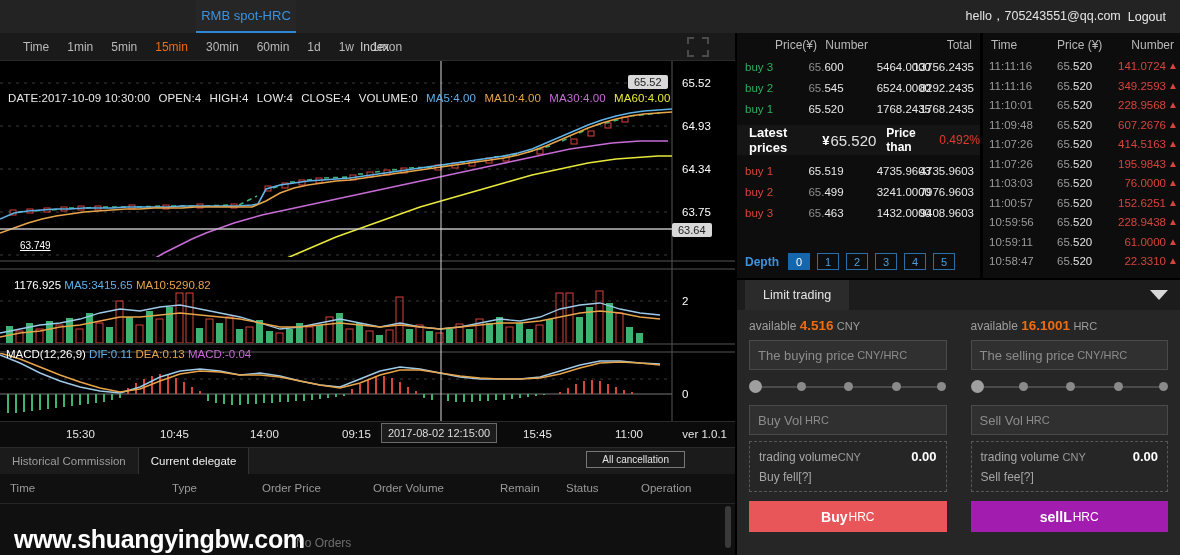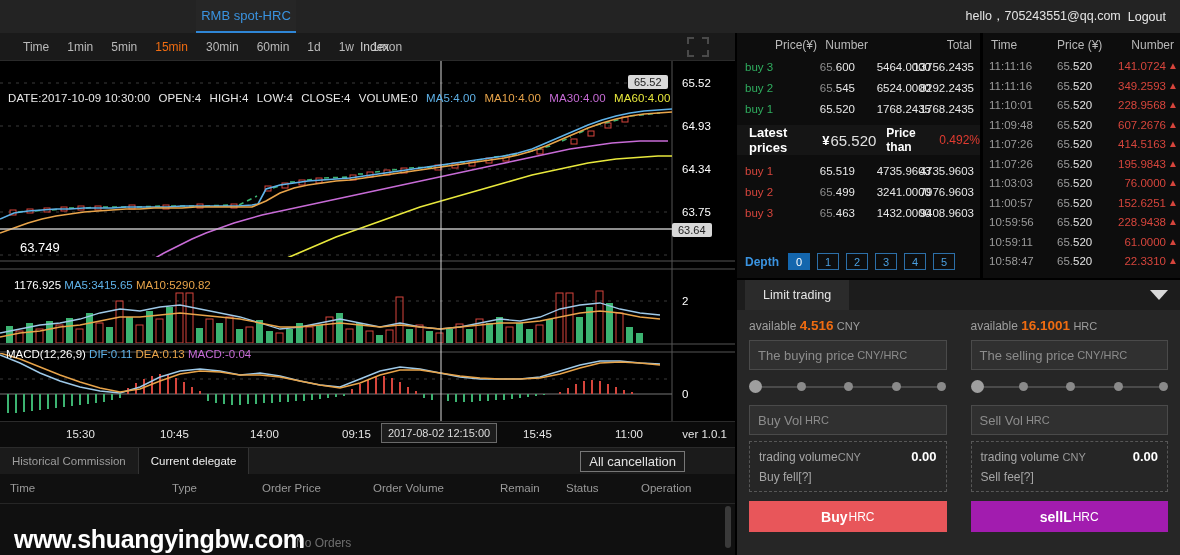--- a/index.html
+++ b/index.html
@@ -77,21 +77,21 @@
   .macd-line .m3 { color:#e8a44a; } .macd-line .m4 { color:#c76bd6; }
 
   .price-tag {
     position:absolute; background:#d8d8d8; color:#222; font-size:11px;
     padding:1px 6px; border-radius:2px; z-index:7; white-space:nowrap;
   }
   .axis-label {
     position:absolute; color:#ffffff; font-size:11.5px; z-index:5;
   }
   .low-label {
-    position:absolute; color:#fff; font-size:13px; z-index:6;
+    position:absolute; color:#fff; font-size:10px; z-index:6;text-decoration:underline;
   }
 
   
   .time-axis {
     position:absolute; left:0; top:388px; width:735px; height:27px;
     background:#0b0b0b; border-top:1px solid #2b2b2b; border-bottom:1px solid #2b2b2b;
   }
   .time-axis .t { position:absolute; top:6px; font-size:11.5px; color:#e6e6e6; }
   .time-axis .cursor-time {
     position:absolute; top:1px; left:381px; font-size:11px; color:#ddd;
@@ -101,22 +101,22 @@
 
   
   .orders { position:absolute; left:0; top:415px; width:735px; height:140px; background:#101010; }
   .orders-tabs { position:relative; height:26px; background:#1b1b1b; display:flex; align-items:stretch; }
   .otab {
     display:flex; align-items:center; padding:0 12px; font-size:11.5px; color:#9d9d9d;
     border-right:1px solid #333;
   }
   .otab.active { background:#101010; color:#efefef; }
   .cancel-all {
-    position:absolute; right:50px; top:3px; font-size:13px; color:#e3e3e3;
-    border:1px solid #777; padding:2px 8px; background:#1b1b1b;
+    position:absolute; right:50px; top:3px; font-size:10px; color:#e3e3e3;
+    border:1px solid #777; padding:2px 15px; background:#1b1b1b;
   }
   .orders-head {
     position:relative; height:30px; border-bottom:1px solid #262626;
     font-size:11.5px; color:#9a9a9a;
   }
   .orders-head span { position:absolute; top:8px; }
   .orders-body { position:relative; height:80px; }
   .no-orders {
     position:absolute; left:296px; top:88px; font-size:12px; color:#6e6e6e;
   }
@@ -136,21 +136,21 @@
   }
 
   
   .book { position:absolute; left:737px; top:33px; width:243px; height:245px; background:#0d0d0d; }
   .book-head { position:relative; height:24px; font-size:12px; color:#b9b9b9; }
   .book-head .c-price { position:absolute; left:38px; top:5px; }
   .book-head .c-num { position:absolute; right:112px; top:5px; }
   .book-head .c-tot { position:absolute; right:8px; top:5px; }
   .brow { position:relative; height:21px; font-size:11.5px; }
   .brow .lbl { position:absolute; left:8px; top:4px; }
-  .brow .p { position:absolute; left:60px; top:4px; width:58px; text-align:right; color:#e8e8e8; }
+  .brow .p { position:absolute; left:60px; top:4px; width:58px; text-align:center; color:#e8e8e8; }
   .brow .p .dim { color:#8e8e8e; }
   .brow .n { position:absolute; left:122px; top:4px; width:72px; text-align:right; color:#e8e8e8; }
   .brow .t { position:absolute; right:6px; top:4px; width:86px; text-align:right; color:#e8e8e8; }
   .brow.ask .lbl { color:#2fae5f; }
   .brow.bid .lbl { color:#d6453c; }
   .latest {
     position:relative; height:30px; background:#151515; margin:5px 0 6px 0;
     display:flex; align-items:center; padding-left:12px; font-size:12px; color:#fff;
   }
   .latest .lp { font-size:13px; font-weight:bold; }

